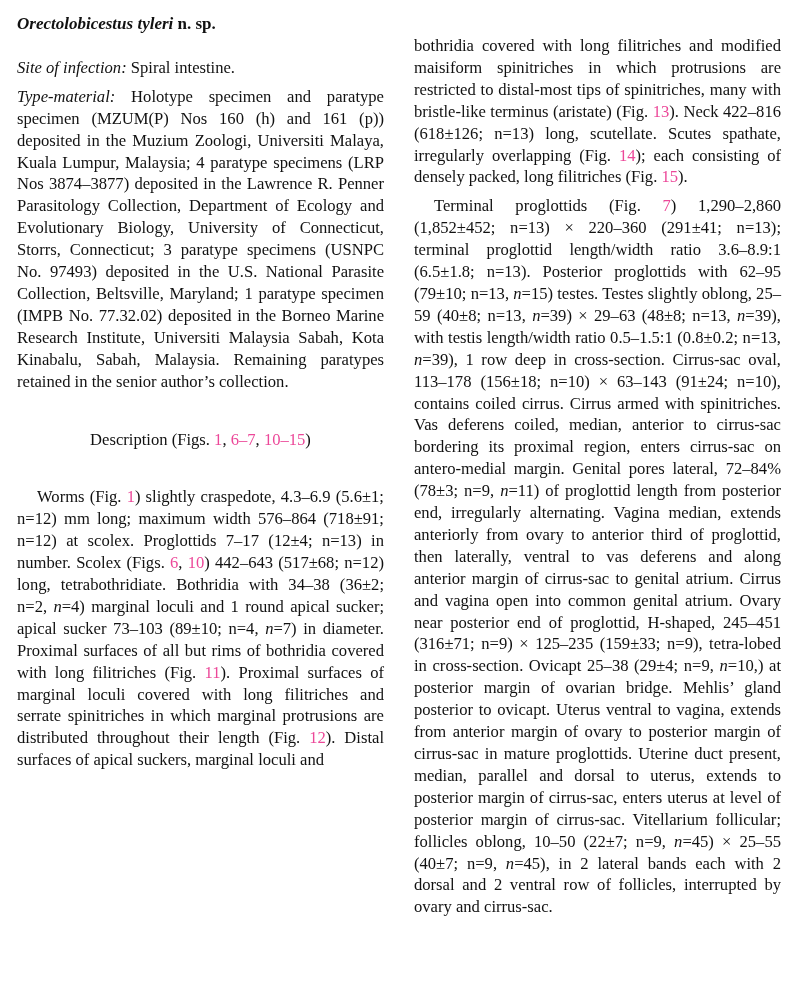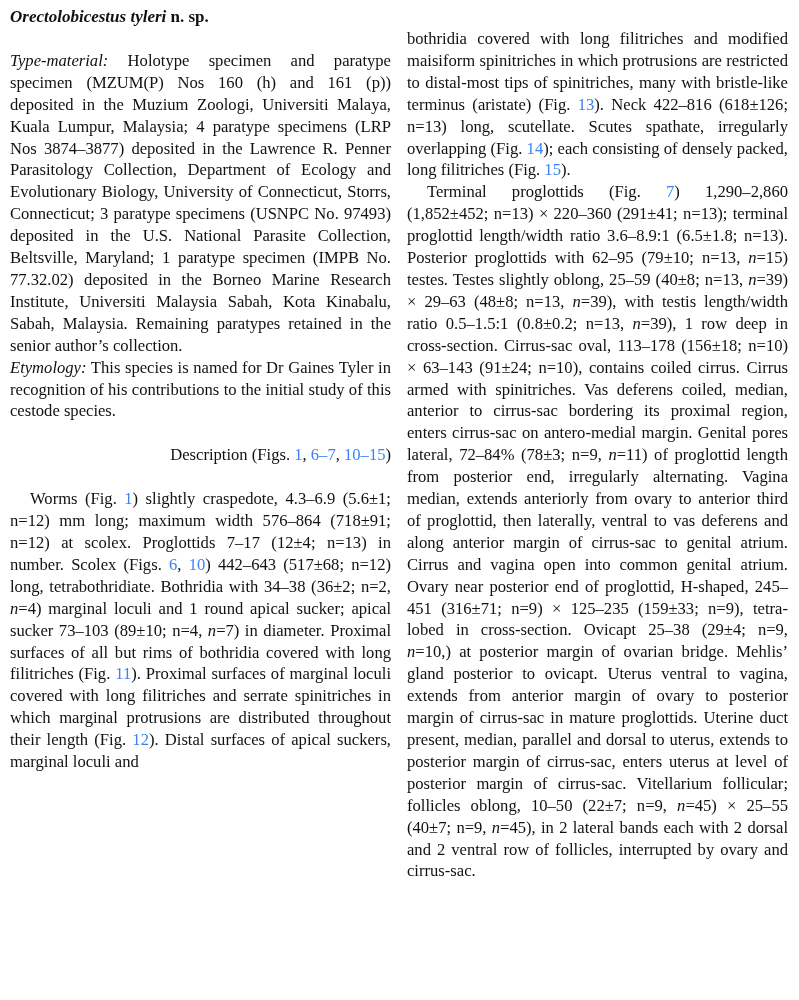--- a/index.html
+++ b/index.html
@@ -22,56 +22,56 @@
       height: 1000px;
     }
     .col {
       position: absolute;
       top: 0;
       width: 381px;
     }
     .col-left { left: 10px; top: 6px; }
     .col-right { left: 407px; top: 28px; width: 381px; }
     p {
-      margin: 0;
+      margin: 7px;
       text-align: justify;
       hyphens: manual;
     }
     .title {
       font-weight: bold;
       font-size: 17px;
       margin-bottom: 22px;
     }
     .title i { font-style: italic; }
     .lbl { font-style: italic; }
     .indent { text-indent: 20px; }
     .gap { height: 22px; }
     a.fig {
-      color: #3b82f6;
+      color: #ec4899;
       text-decoration: none;
     }
     .section-head {
-      text-align: right;
+      text-align: center;
     }
   </style>
 </head>
 <body>
 
 <div class="page">
 
   <div class="col col-left">
 
     <p class="title"><i>Orectolobicestus tyleri</i><span> n. sp.</span></p>
 
 
 
+    <p><span class="lbl">Site of infection:</span><span> Spiral intestine.</span></p>
 
     <p><span class="lbl">Type-material:</span><span> Holotype specimen and paratype specimen (MZUM(P) Nos 160 (h) and 161 (p)) deposited in the Muzium Zoologi, Universiti Malaya, Kuala Lumpur, Malaysia; 4 paratype specimens (LRP Nos 3874–3877) deposited in the Lawrence R. Penner Parasitology Collection, Department of Ecology and Evolutionary Biol­ogy, University of Connecticut, Storrs, Connecti­cut; 3 paratype specimens (USNPC No. 97493) deposited in the U.S. National Parasite Collec­tion, Beltsville, Maryland; 1 paratype specimen (IMPB No. 77.32.02) deposited in the Borneo Marine Research Institute, Universiti Malaysia Sabah, Kota Kinabalu, Sabah, Malaysia. Remaining paratypes retained in the senior au­thor’s collection.</span></p>
 
-    <p><span class="lbl">Etymology:</span><span> This species is named for Dr Gaines Tyler in recognition of his contributions to the initial study of this cestode species.</span></p>
 
     <div class="gap"></div>
 
     <p class="section-head"><span>Description (Figs. </span><a class="fig" href="#">1</a><span>, </span><a class="fig" href="#">6–7</a><span>, </span><a class="fig" href="#">10–15</a><span>)</span></p>
 
     <div class="gap"></div>
 
 
     <p class="indent"><span>Worms (Fig. </span><a class="fig" href="#">1</a><span>) slightly craspedote, 4.3–6.9 (5.6±1; n=12) mm long; maximum width 576–864 (718±91; n=12) at scolex. Proglottids 7–17 (12±4; n=13) in number. Scolex (Figs. </span><a class="fig" href="#">6</a><span>, </span><a class="fig" href="#">10</a><span>) 442–643 (517±68; n=12) long, tetrabothridiate. Bothridia with 34–38 (36±2; n=2, </span><i>n</i><span>=4) marginal loculi and 1 round apical sucker; apical sucker 73–103 (89±10; n=4, </span><i>n</i><span>=7) in diameter. Proximal surfaces of all but rims of bothridia covered with long filitriches (Fig. </span><a class="fig" href="#">11</a><span>). Proximal surfaces of marginal loculi covered with long filitriches and serrate spini­triches in which marginal protrusions are distrib­uted throughout their length (Fig. </span><a class="fig" href="#">12</a><span id="split-left-end">). Distal surfaces of apical suckers, marginal loculi and </span></p>
   </div>

